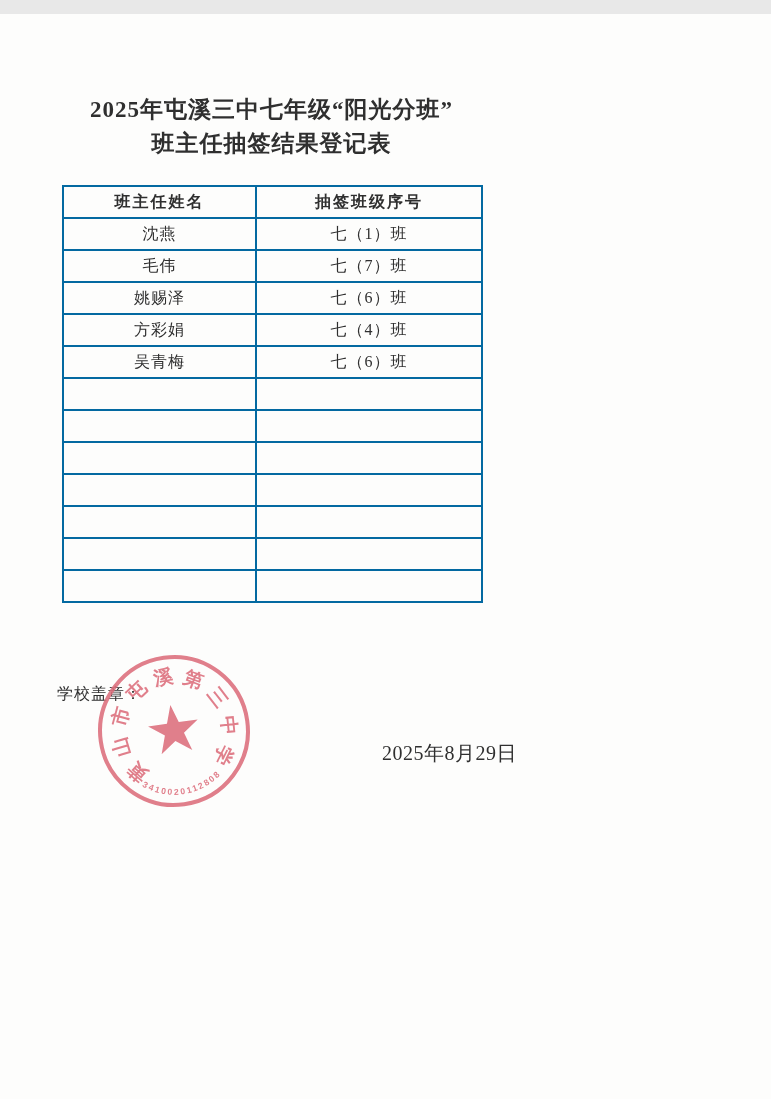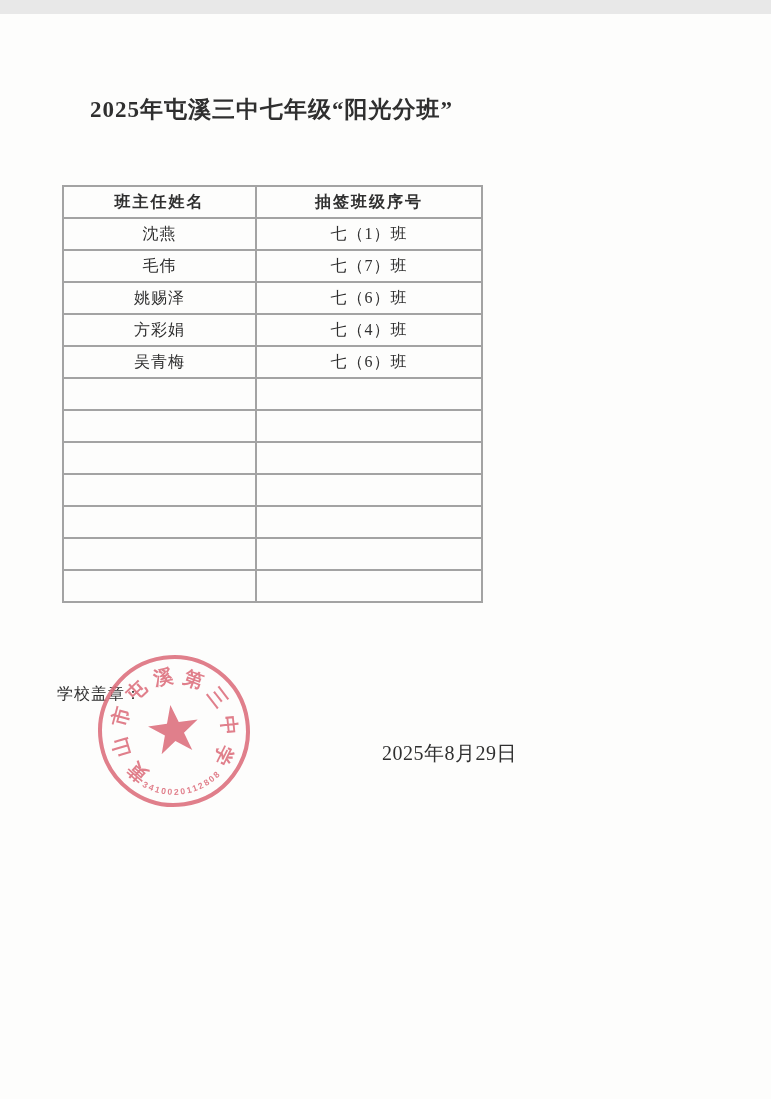--- a/index.html
+++ b/index.html
@@ -34,21 +34,21 @@
     left: 62px;
     top: 171px;
     width: 419px;
     border-collapse: collapse;
     table-layout: fixed;
   }
   table.results col.c1 { width: 193px; }
   table.results col.c2 { width: 226px; }
   table.results th,
   table.results td {
-    border: 2px solid #a3a3a3;
+    border: 2px solid #0369a1;
     height: 28px;
     padding: 0;
     text-align: center;
     vertical-align: middle;
     font-size: 16px;
     color: var(--color-ink, #2f2f2f);
     letter-spacing: 1px;
   }
   table.results tr { height: 32px; }
   table.results th {
@@ -106,20 +106,21 @@
     color: var(--color-ink, #2f2f2f);
   }
 </style>
 </head>
 <body>
 
 <div class="page">
 
   <div class="title-block">
     <div>2025年屯溪三中七年级“阳光分班”</div>
+    <div>班主任抽签结果登记表</div>
   </div>
 
   <table class="results">
     <colgroup>
         <col class="c1">
         <col class="c2">
       </colgroup>
     <thead>
       <tr>
         <th>班主任姓名</th>

